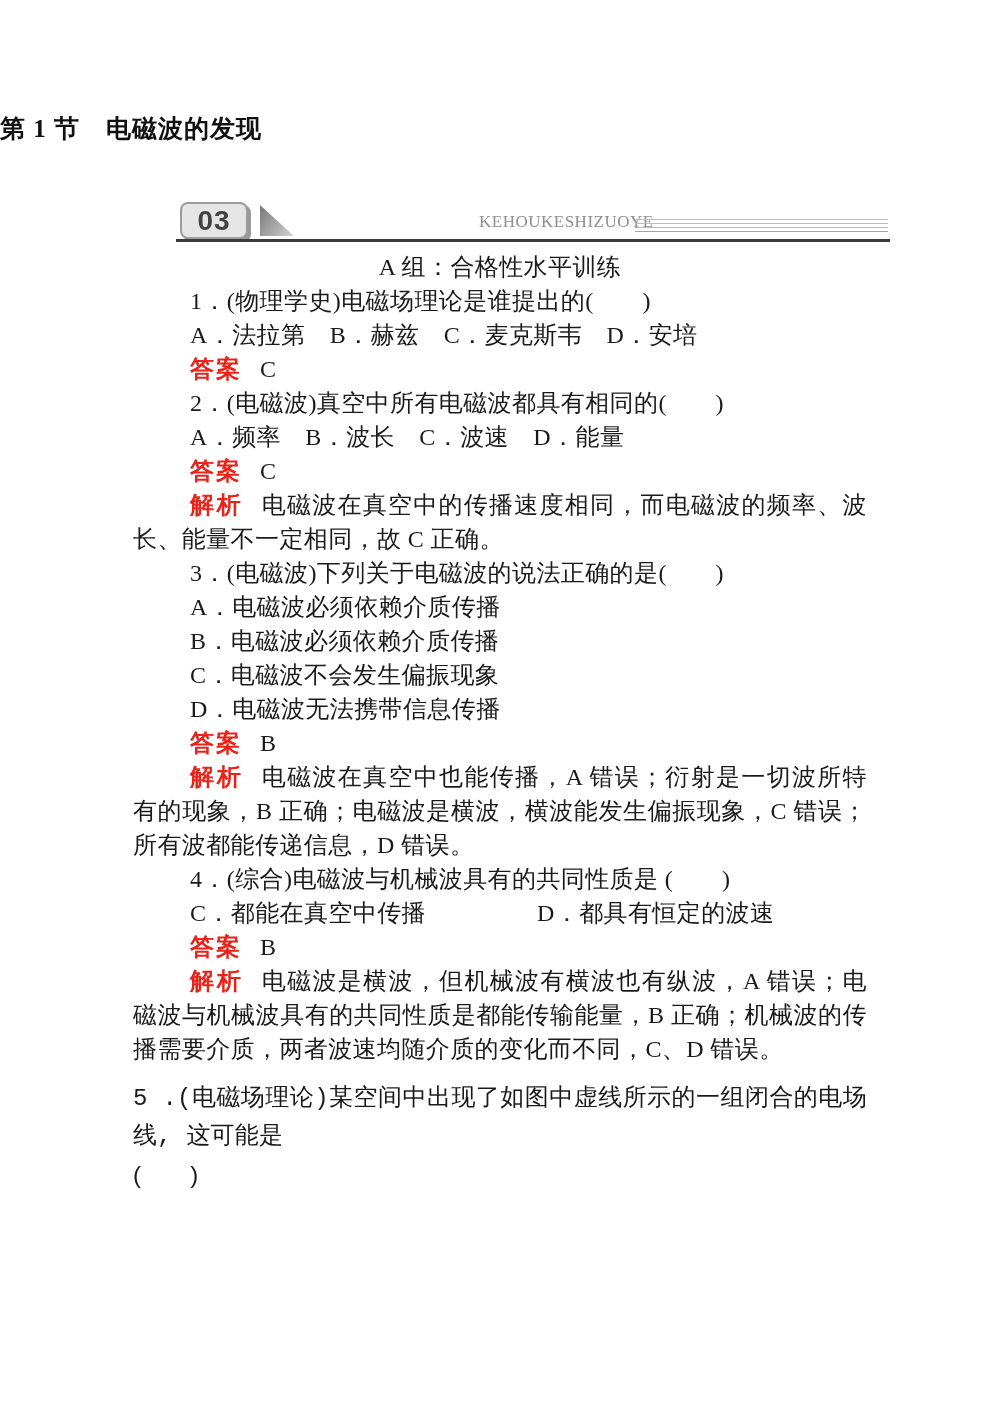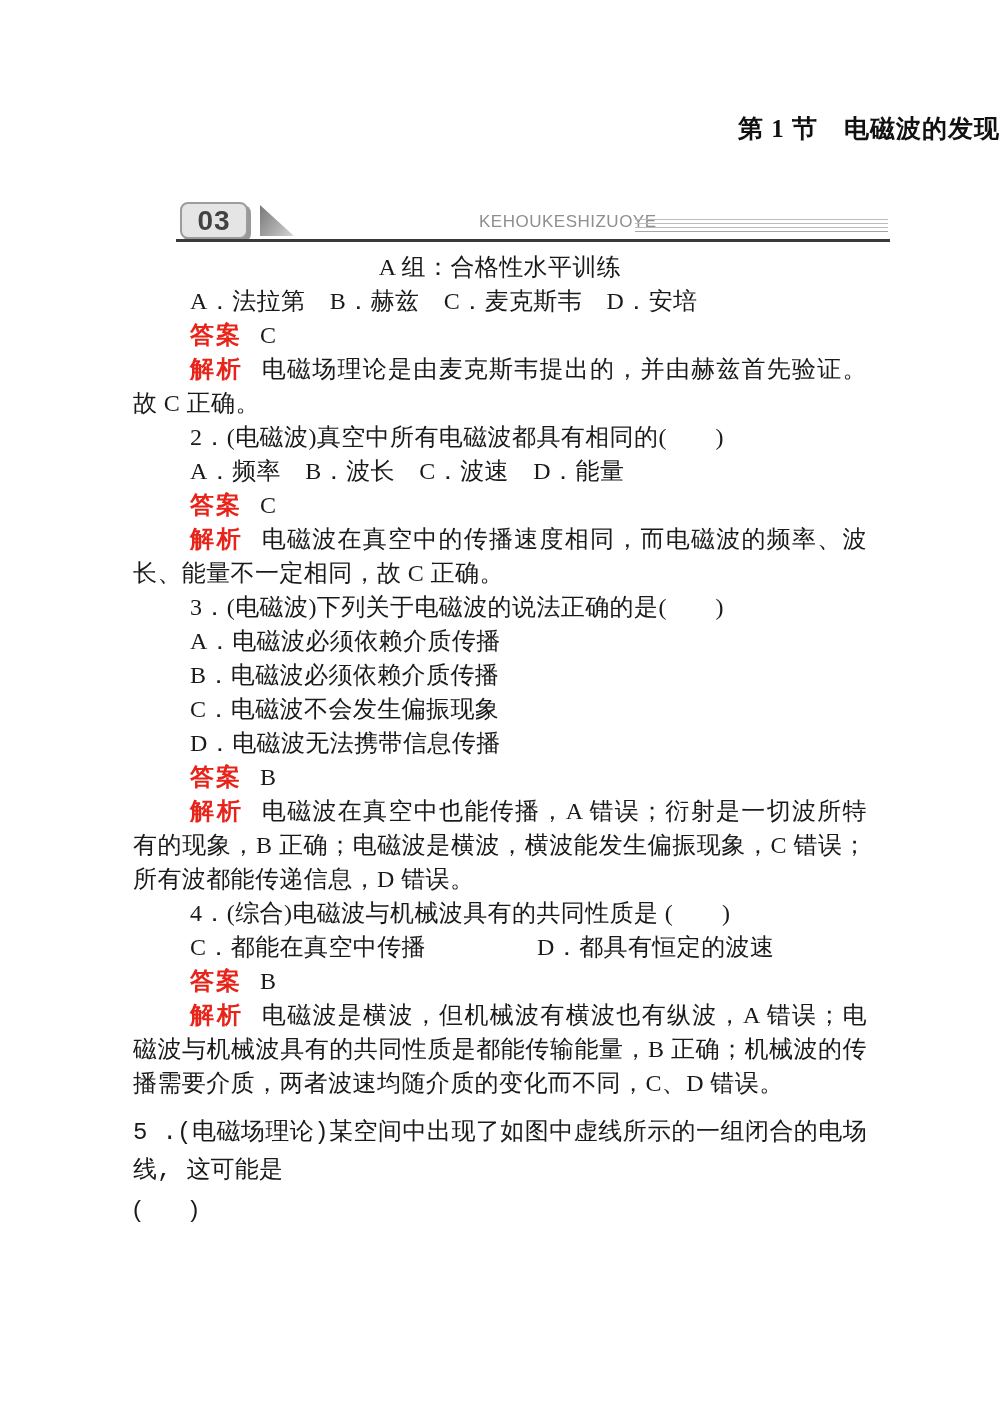--- a/index.html
+++ b/index.html
@@ -2,21 +2,21 @@
 <html><head>
 <meta charset="utf-8">
 <style>
   html,body { margin:0; padding:0; background:#ffffff; }
   .page {
     position:relative; width:1000px; height:1414px; margin:0 auto;
     background:#ffffff; color:#1a1a1a; overflow:hidden;
     font-family:"Liberation Serif","DejaVu Serif",serif;
   }
   .doc-title {
-    margin:0; padding-top:112px; text-align:right;
+    margin:0; padding-top:112px; text-align:left;
     font-size:25px; font-weight:700; letter-spacing:1px; color:#111;
   }
   
   .banner { position:absolute; left:176px; top:199px; width:714px; height:43px; }
   .badge {
     position:absolute; left:4px; top:3px; width:64px; height:33px;
     background:#e5e5e5; border:2px solid #9c9c9c; border-radius:8px;
     box-shadow:3px 3px 0 rgba(110,110,110,.7);
     display:flex; align-items:center; justify-content:center;
     font-family:"Liberation Sans","DejaVu Sans",sans-serif;
@@ -27,21 +27,21 @@
     background:linear-gradient(125deg,#787878 0%,#a9a9a9 55%,#d6d6d6 100%);
     clip-path:polygon(0 0,100% 100%,0 100%);
   }
   .banner-title {
     position:absolute; left:127px; top:-4px;
     font-family:"Liberation Sans","DejaVu Sans",sans-serif;
     font-weight:700; font-size:31px; color:#1d1d1d; letter-spacing:1px; white-space:nowrap;
   }
   .banner-sub {
     position:absolute; left:303px; top:13px;
-    font-family:Liberation Sans, sans-serif;
+    font-family:Liberation Serif, serif;
     font-size:17px; color:#8e8e8e; letter-spacing:.5px; white-space:nowrap;
   }
   .banner-lines { position:absolute; left:459px; right:2px; top:20px; display:flex; flex-direction:column; gap:3px; }
   .banner-lines i { display:block; height:1px; background:#bcbcbc; }
   .banner-lines i:last-child { background:#a4a4a4; }
   .banner-rule { position:absolute; left:0; bottom:0; width:100%; height:3px; background:#3a3a3a; }
   
   .content {
     position:absolute; left:133px; top:250px; width:734px;
     font-size:24px; line-height:34px; letter-spacing:.4px;
@@ -80,23 +80,23 @@
         <i></i>
       </div>
     <div class="banner-rule"></div>
   </div>
 
   <div class="content">
 
     <p class="group-heading">A 组：合格性水平训练</p>
 
     <section>
+      <p class="para">1．(物理学史)电磁场理论是谁提出的(　　)</p>
       <p class="para">A．法拉第　B．赫兹　C．麦克斯韦　D．安培</p>
       <p class="para"><span class="label">答案</span><span>C</span></p>
-      <p class="para"><span class="label">解析</span><span>电磁场理论是由麦克斯韦提出的，并由赫兹首先验证。故 C 正确。</span></p>
     </section>
 
     <section>
       <p class="para">2．(电磁波)真空中所有电磁波都具有相同的(　　)</p>
       <p class="para">A．频率　B．波长　C．波速　D．能量</p>
       <p class="para"><span class="label">答案</span><span>C</span></p>
       <p class="para"><span class="label">解析</span><span>电磁波在真空中的传播速度相同，而电磁波的频率、波长、能量不一定相同，故 C 正确。</span></p>
     </section>
 
     <section>

